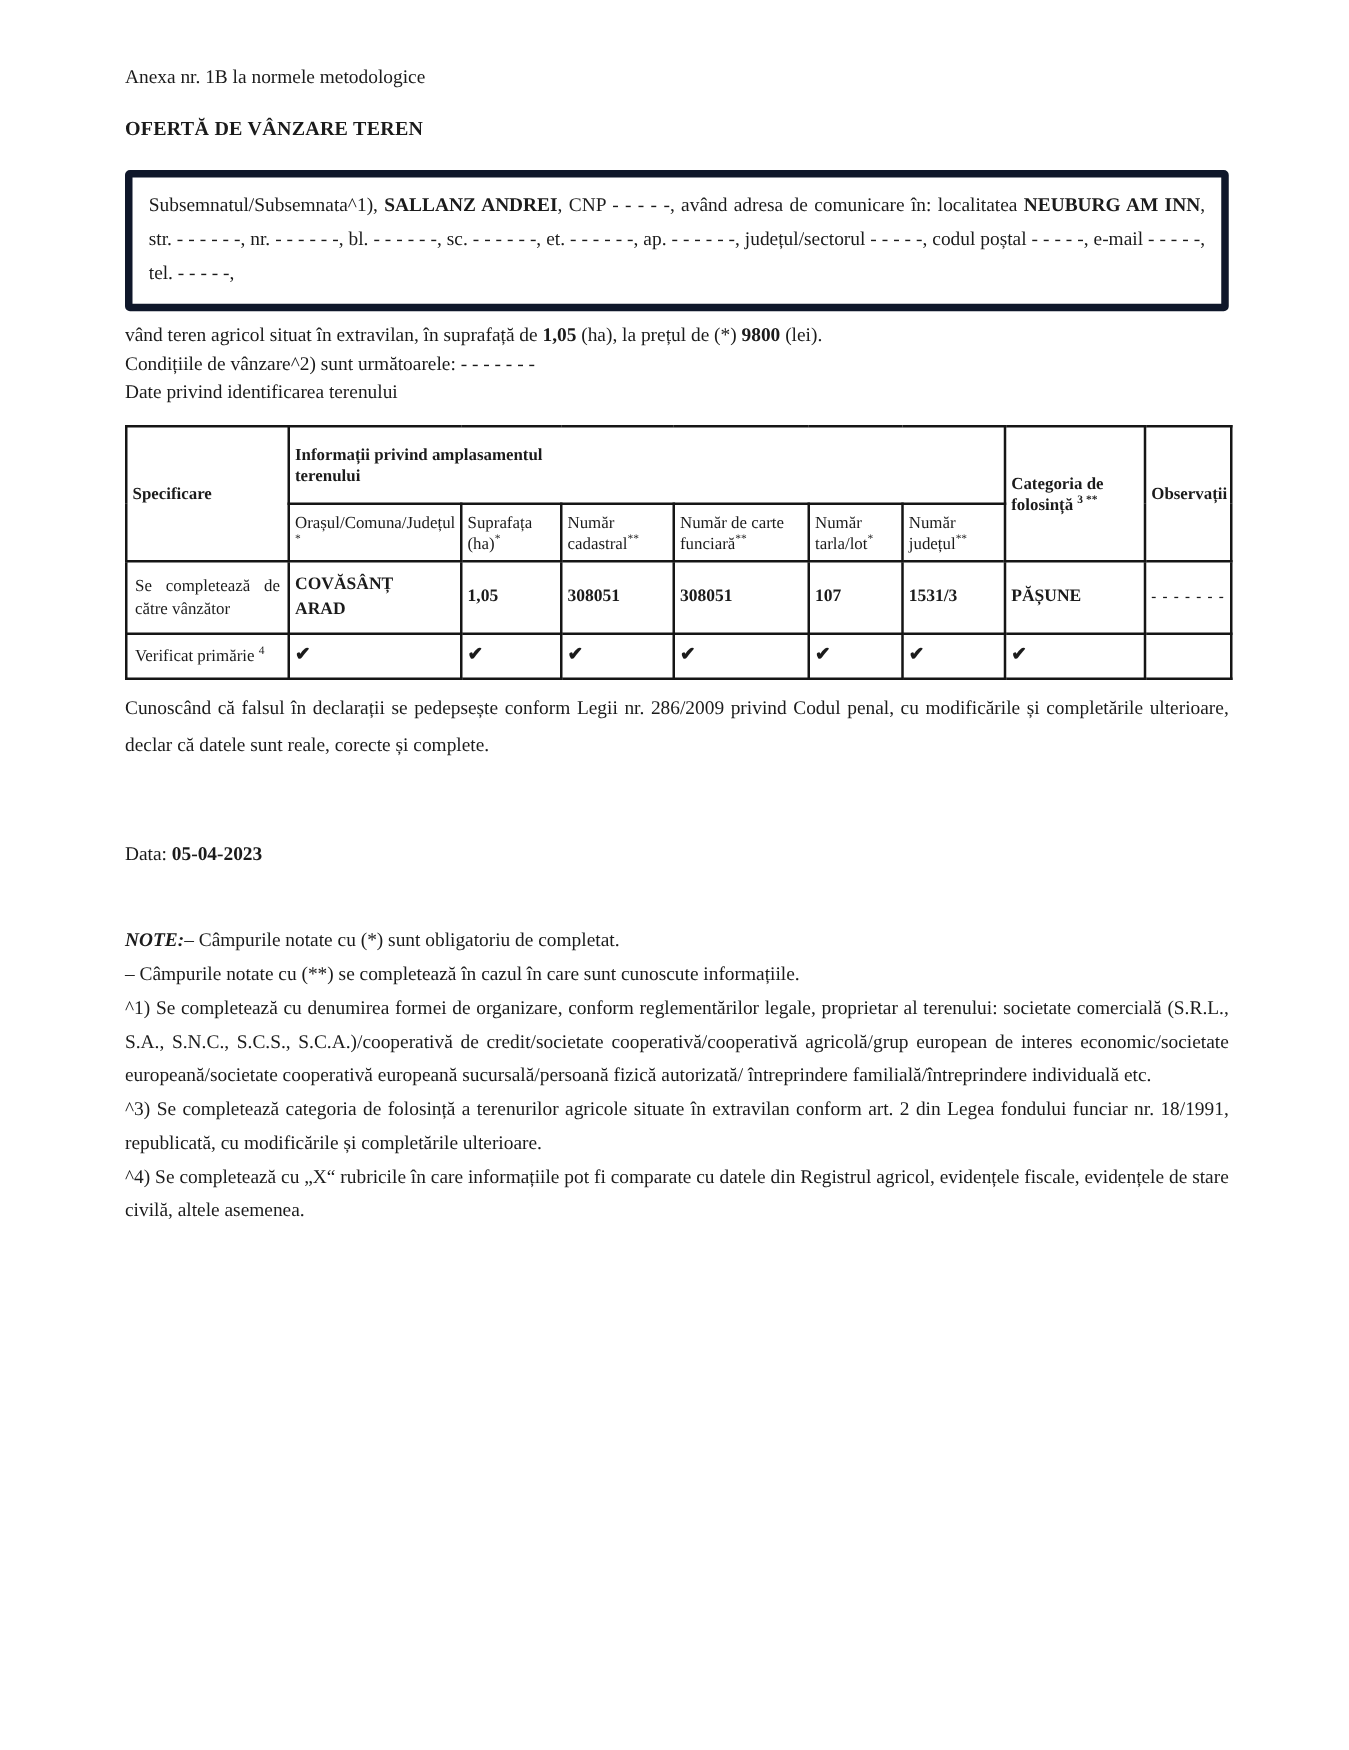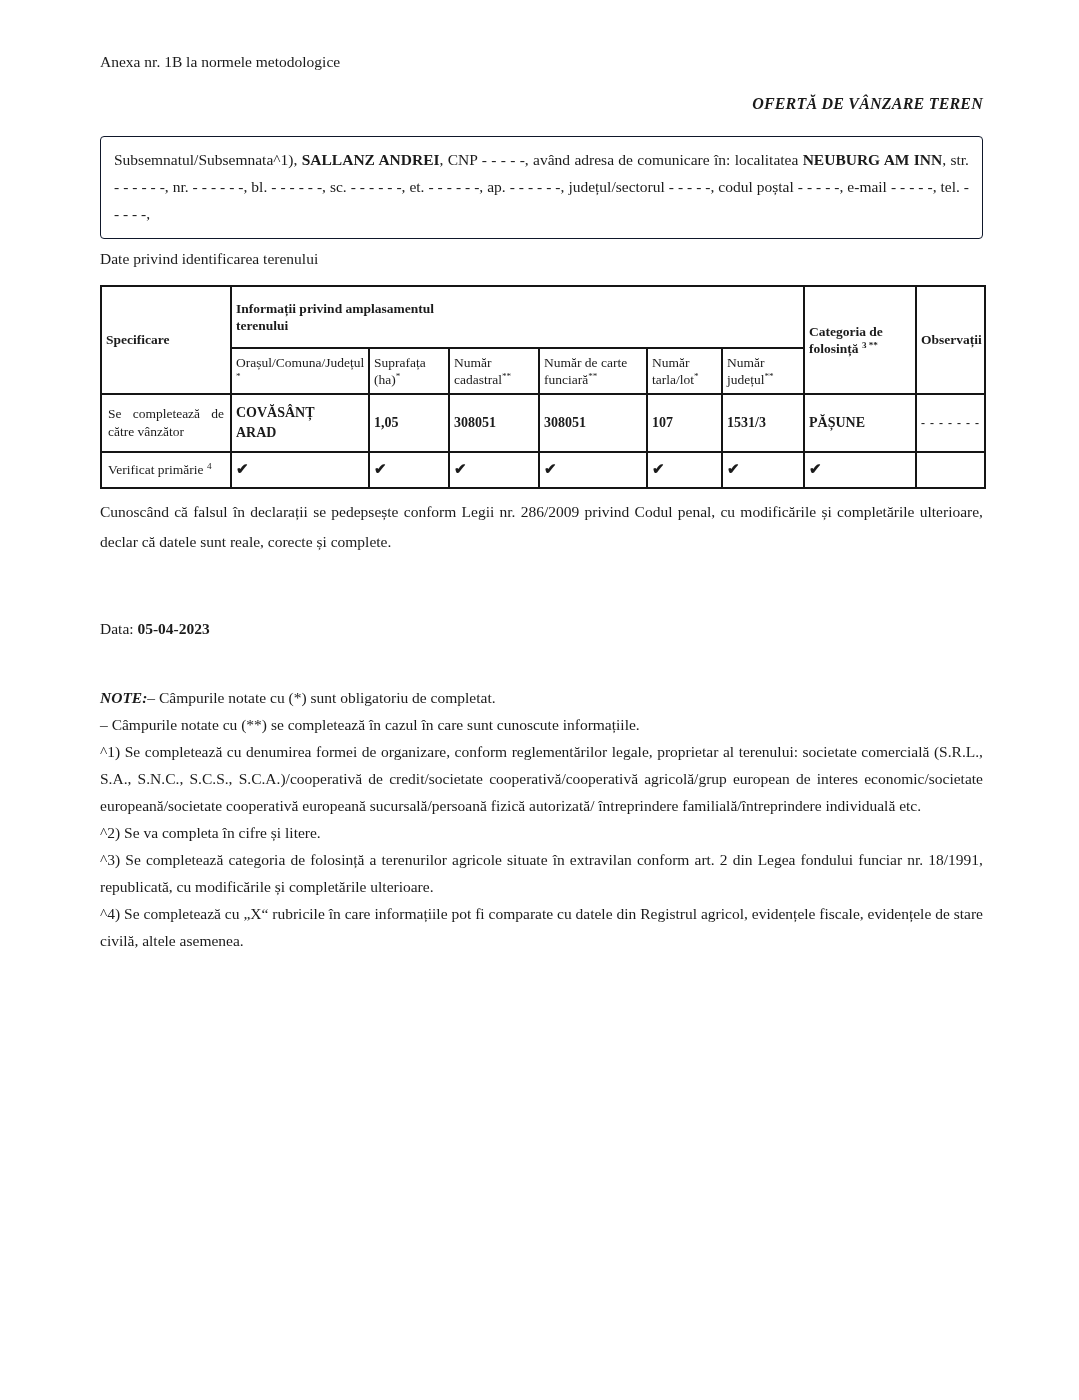--- a/index.html
+++ b/index.html
@@ -21,30 +21,29 @@
   }
   .annex {
     font-size: 15.5px;
   }
   .regnum {
     text-align: right;
     margin-top: 25px;
     font-size: 15.5px;
   }
   .doc-title {
-    text-align: right;
+    text-align: left;
     font-weight: bold;
     font-size: 16px;
     margin-top: 24px;
     letter-spacing: 0.2px;
-    font-style: italic;
   }
   .intro-box {
     margin-top: 23px;
-    border: 1px solid #0f172a;
+    border: 6px solid #0f172a;
     border-radius: 4px;
     padding: 9px 13px 11px 13px;
     text-align: justify;
     line-height: 27px;
   }
   .body-lines {
     margin-top: 9px;
     line-height: 22.5px;
   }
   .body-lines p { margin: 0; }
@@ -126,20 +125,22 @@
   <div class="annex">Anexa nr. 1B la normele metodologice</div>
 
 
   <div class="doc-title">OFERTĂ DE VÂNZARE TEREN</div>
 
   <div class="intro-box">
     <span>Subsemnatul/Subsemnata^1), </span><b>SALLANZ ANDREI</b><span>, CNP - - - - -, având adresa de comunicare în: localitatea </span><b>NEUBURG AM INN</b><span>, str. - - - - - -, nr. - - - - - -, bl. - - - - - -, sc. - - - - - -, et. - - - - - -, ap. - - - - - -, județul/sectorul - - - - -, codul poștal - - - - -, e-mail - - - - -, tel. - - - - -,</span>
   </div>
 
   <div class="body-lines">
+    <p><span>vând teren agricol situat în extravilan, în suprafață de </span><b>1,05</b><span> (ha), la prețul de (*) </span><b>9800</b><span> (lei).</span></p>
+    <p>Condițiile de vânzare^2) sunt următoarele: - - - - - - -</p>
     <p>Date privind identificarea terenului</p>
   </div>
 
   <table class="land-table">
     <colgroup>
       <col class="col-spec">
         <col class="col-oras">
         <col class="col-supr">
         <col class="col-cad">
         <col class="col-carte">
@@ -216,18 +217,17 @@
   </table>
 
   <p class="declaration">Cunoscând că falsul în declarații se pedepsește conform Legii nr. 286/2009 privind Codul penal, cu modificările și completările ulterioare, declar că datele sunt reale, corecte și complete.</p>
 
   <p class="date-line"><span>Data: </span><b>05-04-2023</b></p>
 
   <div class="notes">
     <p><span class="note-title">NOTE:</span><span>– Câmpurile notate cu (*) sunt obligatoriu de completat.</span></p>
     <p>– Câmpurile notate cu (**) se completează în cazul în care sunt cunoscute informațiile.</p>
     <p>^1) Se completează cu denumirea formei de organizare, conform reglementărilor legale, proprietar al terenului: societate comercială (S.R.L., S.A., S.N.C., S.C.S., S.C.A.)/cooperativă de credit/societate cooperativă/cooperativă agricolă/grup european de interes economic/societate europeană/societate cooperativă europeană sucursală/persoană fizică autorizată/ întreprindere familială/întreprindere individuală etc.</p>
-    <p>^2) Se va completa în cifre și litere.</p>
     <p>^3) Se completează categoria de folosință a terenurilor agricole situate în extravilan conform art. 2 din Legea fondului funciar nr. 18/1991, republicată, cu modificările și completările ulterioare.</p>
     <p>^4) Se completează cu „X“ rubricile în care informațiile pot fi comparate cu datele din Registrul agricol, evidențele fiscale, evidențele de stare civilă, altele asemenea.</p>
   </div>
 
 </div>
 
 </body></html>

